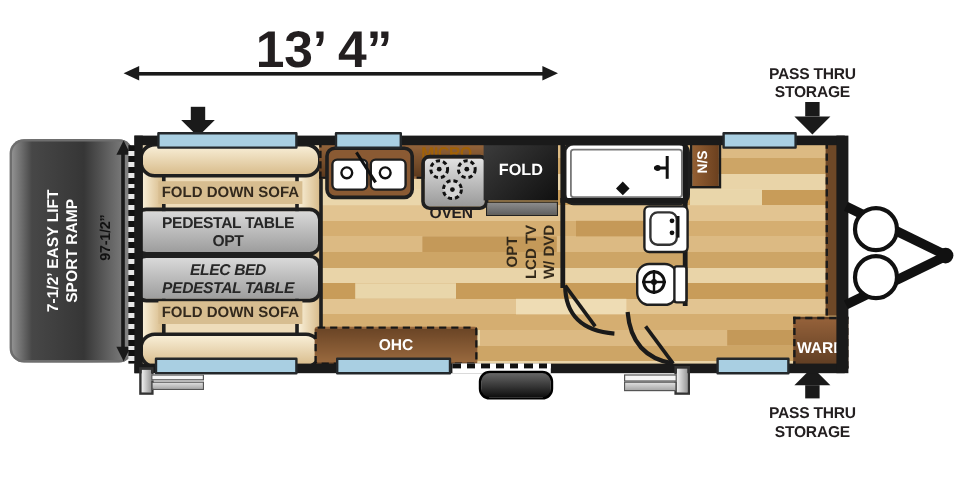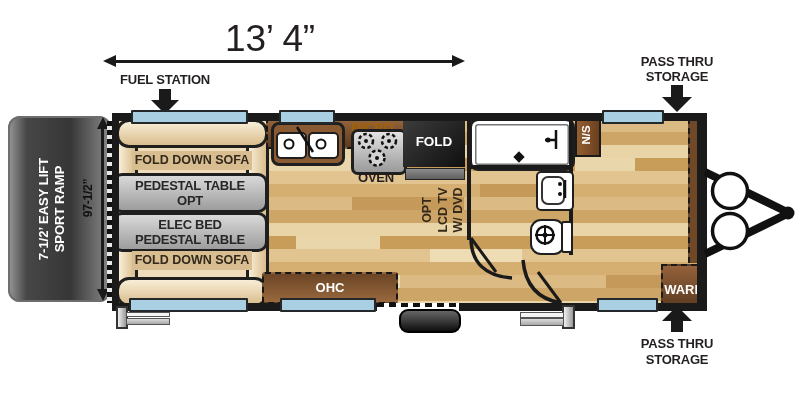--- a/index.html
+++ b/index.html
@@ -32,26 +32,25 @@
        font-weight:700;font-size:13px;line-height:15px;color:#272727;letter-spacing:-0.3px;}
   .cab{position:absolute;border:2px dashed #161616;color:#fff;font-weight:700;}
   .rot{transform-origin:center;transform:translate(-50%,-50%) rotate(-90deg);white-space:nowrap;}
   svg{position:absolute;left:0;top:0;pointer-events:none;}
 </style>
 </head>
 <body>
 
 <div id="canvas">
 
-  <div class="lbl ctr" style="left:195px;top:18px;width:150px;font-size:37px;font-weight:400;">13’ 4”</div>
+  <div class="lbl ctr" style="left:195px;top:18px;width:150px;font-size:43px;font-weight:700;">13’ 4”</div>
   <div class="dimline" style="left:112px;top:60px;width:344px;height:2.5px;"></div>
   <div class="tri" style="left:103px;top:55px;border-top:6px solid transparent;border-bottom:6px solid transparent;border-right:13px solid #1a1a1a;"></div>
   <div class="tri" style="left:452px;top:55px;border-top:6px solid transparent;border-bottom:6px solid transparent;border-left:13px solid #1a1a1a;"></div>
 
-  <div class="lbl ctr" style="left:105px;top:72px;width:120px;font-size:13px;">FUEL STATION</div>
   <div class="abs" style="left:159px;top:89px;width:12px;height:12px;background:#1a1a1a;"></div>
   <div class="tri" style="left:151px;top:100px;border-left:14px solid transparent;border-right:14px solid transparent;border-top:14px solid #1a1a1a;"></div>
 
   <div class="lbl ctr" style="left:627px;top:54px;width:100px;font-size:13px;">PASS THRU</div>
   <div class="lbl ctr" style="left:627px;top:69px;width:100px;font-size:13px;">STORAGE</div>
   <div class="abs" style="left:671px;top:85px;width:12px;height:12px;background:#1a1a1a;"></div>
   <div class="tri" style="left:662px;top:97px;border-left:15px solid transparent;border-right:15px solid transparent;border-top:15px solid #1a1a1a;"></div>
 
   <div class="tri" style="left:662px;top:306px;border-left:15px solid transparent;border-right:15px solid transparent;border-bottom:15px solid #1a1a1a;"></div>
   <div class="abs" style="left:671px;top:321px;width:12px;height:11px;background:#1a1a1a;"></div>
@@ -88,21 +87,21 @@
   <div class="armv" style="left:116px;top:128px;width:16px;height:162px;"></div>
   <div class="armv" style="left:246px;top:132px;width:17px;height:152px;"></div>
   <div class="arm" style="left:116px;top:119px;width:146px;height:23px;"></div>
   <div class="arm" style="left:116px;top:277px;width:146px;height:24px;"></div>
   <div class="abs ctr" style="left:132px;top:151px;width:120px;height:19px;background:#d7bd90;
               font-weight:700;font-size:12.5px;line-height:19px;color:#33291d;"><span>FOLD DOWN SOFA</span></div>
   <div class="table" style="left:112px;top:173px;width:150px;height:34px;">
     <div>PEDESTAL TABLE</div>
     <div>OPT</div>
   </div>
-  <div class="table" style="left:112px;top:212px;width:150px;height:34px;">
+  <div class="table" style="left:112px;top:212px;width:150px;height:34px;font-style:italic;">
     <div>ELEC BED</div>
     <div>PEDESTAL TABLE</div>
   </div>
   <div class="abs ctr" style="left:132px;top:251px;width:120px;height:19px;background:#d7bd90;
               font-weight:700;font-size:12.5px;line-height:19px;color:#33291d;"><span>FOLD DOWN SOFA</span></div>
 
   <div class="cab" style="left:266px;top:117px;width:144px;height:28px;
               background:linear-gradient(180deg,#96663c,#5e3b1e);"></div>
   <div class="lbl white" style="left:283px;top:120px;font-size:13px;">OHC</div>
   <div class="lbl white" style="left:351px;top:120px;font-size:13px;">MICRO</div>

